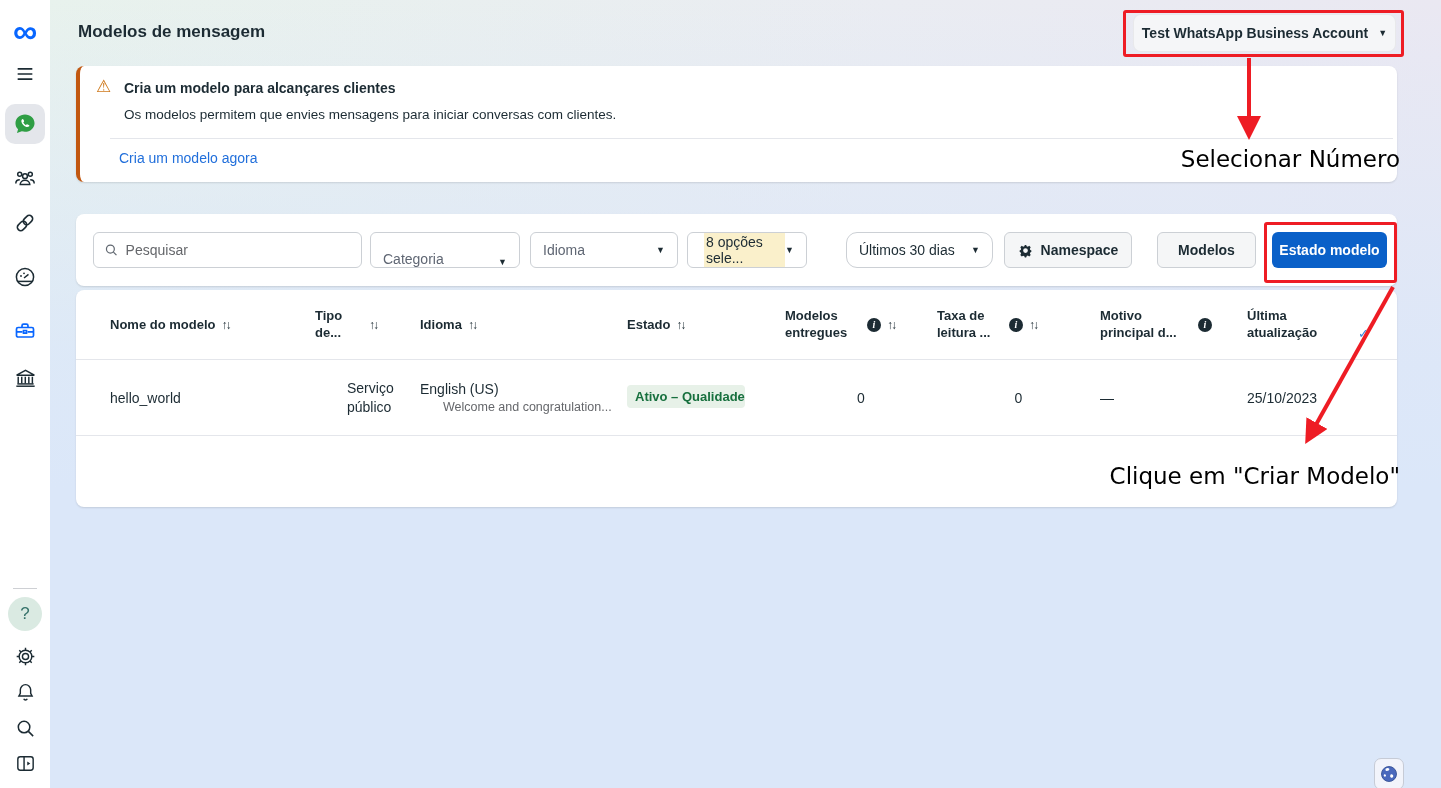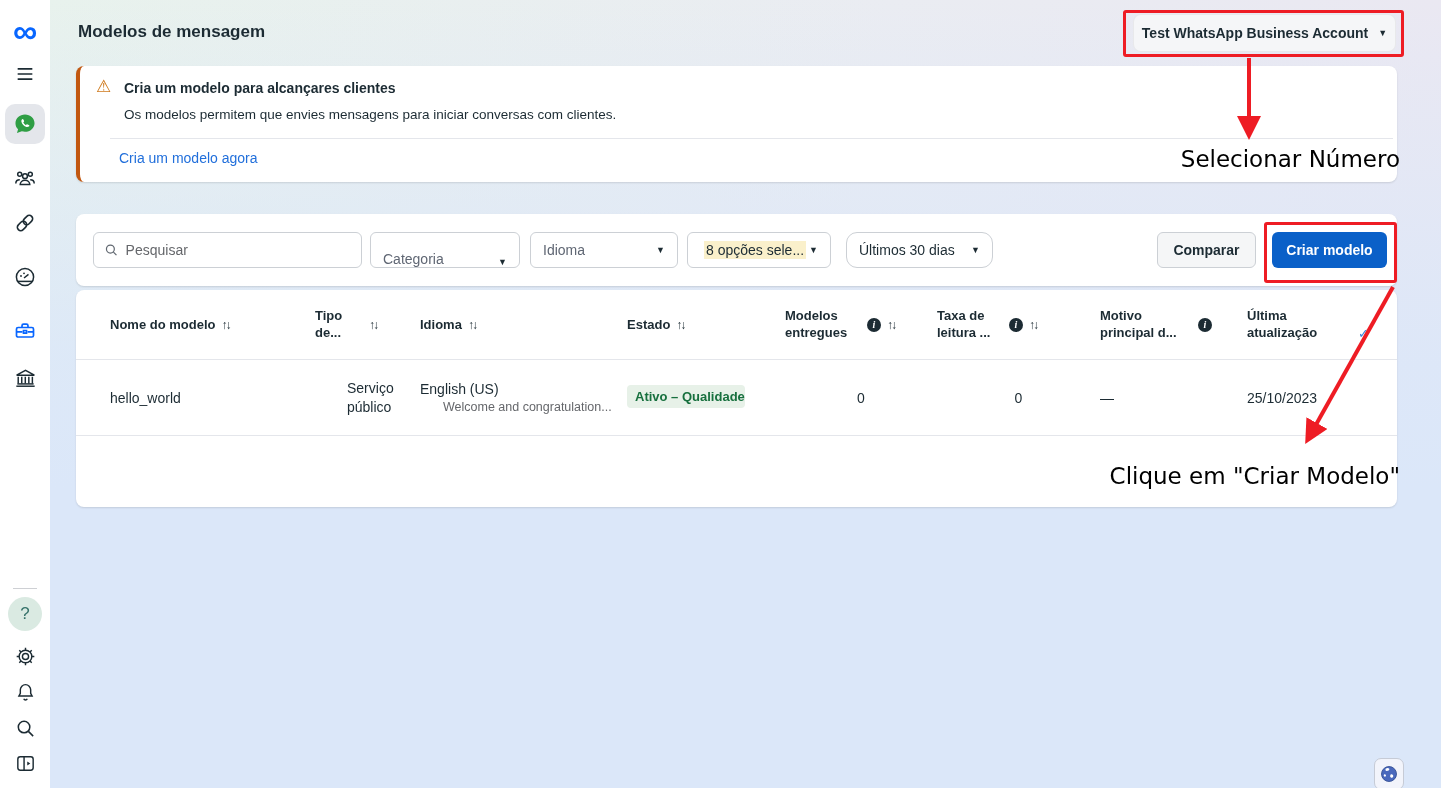--- a/index.html
+++ b/index.html
@@ -38,21 +38,21 @@
 
   
   .filterbar { left:26px; top:214px; width:1321px; height:72px; }
   .ctrl { position:absolute; top:18px; height:36px; border-radius:6px; font-size:14px; display:flex; align-items:center; }
   .inputbox { left:17px; width:269px; border:1px solid #ccd0d5; padding:0 10px; gap:7px; }
   .inputbox input { border:none; outline:none; width:100%; font-size:14px; font-family:"Liberation Sans",sans-serif; color:#1c2b33; background:transparent; }
   .inputbox input::placeholder { color:#65676b; }
   .drop { border:1px solid #ccd0d5; background:#fff; padding:0 12px; justify-content:space-between; cursor:pointer; }
   .drop-cat { left:294px; width:150px;align-items:flex-end; } .drop-cat .lbl { color:#5f6673; }
   .drop-lang { left:454px; width:148px; } .drop-lang .lbl { color:#5f6673; }
-  .drop-opt { left:611px; width:144px;padding-left:16px; }
+  .drop-opt { left:611px; width:120px;padding-left:16px; }
   .drop-opt .lbl { background:#faf0cb; padding:1px 2px; }
   .drop-date { left:770px; width:147px;border-radius:11px; }
   .btn-gray { border:1px solid #ccd0d5; background:#f5f6f7; justify-content:center; gap:8px; font-weight:700; cursor:pointer; }
   .btn-namespace { left:928px; width:128px; }
   .btn-compare { left:1081px; width:99px; }
   .btn-create { left:1196px; width:115px; background:#0a60c8; color:#fff; font-weight:700; justify-content:center; cursor:pointer; border-radius:6px; }
 
   
   .tablecard { left:26px; top:290px; width:1321px; height:217px;padding-left:7px; }
   .thead { position:absolute; left:0; top:0; width:100%; height:70px; display:flex; align-items:center; padding-left:34px; border-bottom:1px solid #e4e6eb; font-size:13px; font-weight:700; }
@@ -216,25 +216,31 @@
       <span class="caret">▼</span>
     </div>
     <div class="ctrl drop drop-opt">
       <span class="lbl">8 opções sele...</span>
       <span class="caret">▼</span>
     </div>
     <div class="ctrl drop drop-date">
       <span class="lbl">Últimos 30 dias</span>
       <span class="caret">▼</span>
     </div>
+    <div class="ctrl btn-gray btn-namespace">
+      <svg width="15" height="15" viewBox="0 0 24 24" fill="#1c2b33">
+          <path d="M12 8.2a3.8 3.8 0 1 0 0 7.6 3.8 3.8 0 0 0 0-7.6zm9.4 5.6l-2.1 1.6c.0.6-.1 1-.3 1.5l1.3 2.3-2.3 2.3-2.3-1.3c-.5.2-1 .3-1.5.4L13 23h-2l-1.2-2.4c-.5-.1-1-.2-1.5-.4L6 21.5l-2.3-2.3L5 16.9c-.2-.5-.3-1-.3-1.5L2.6 14v-2l2.1-1.4c0-.5.1-1 .3-1.5L3.7 6.8 6 4.5l2.3 1.3c.5-.2 1-.3 1.5-.4L11 3h2l1.2 2.4c.5.1 1 .2 1.5.4L18 4.5l2.3 2.3-1.3 2.3c.2.5.3 1 .3 1.5l2.1 1.4z"></path>
+        </svg>
+      <span>Namespace</span>
+    </div>
     <div class="ctrl btn-gray btn-compare">
-      <span>Comparar</span>
+      <span>Modelos</span>
     </div>
     <div class="ctrl btn-create">
-      <span>Criar modelo</span>
+      <span>Estado modelo</span>
     </div>
   </div>
 
   <div class="card tablecard">
     <div class="thead">
       <div class="c1 hcell">
         <span>Nome do modelo</span>
         <span class="sort">↑↓</span>
       </div>
       <div class="c2 hcell">

